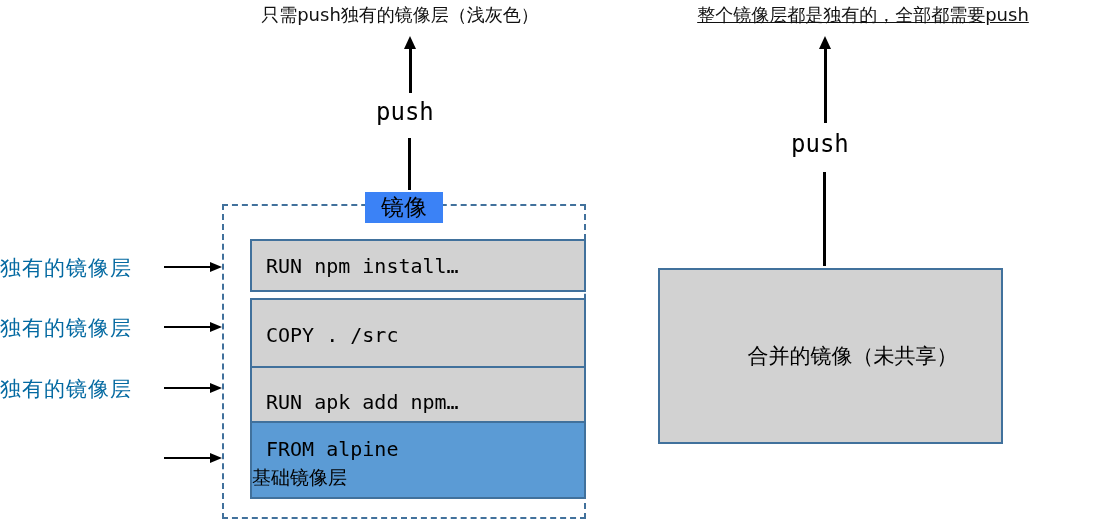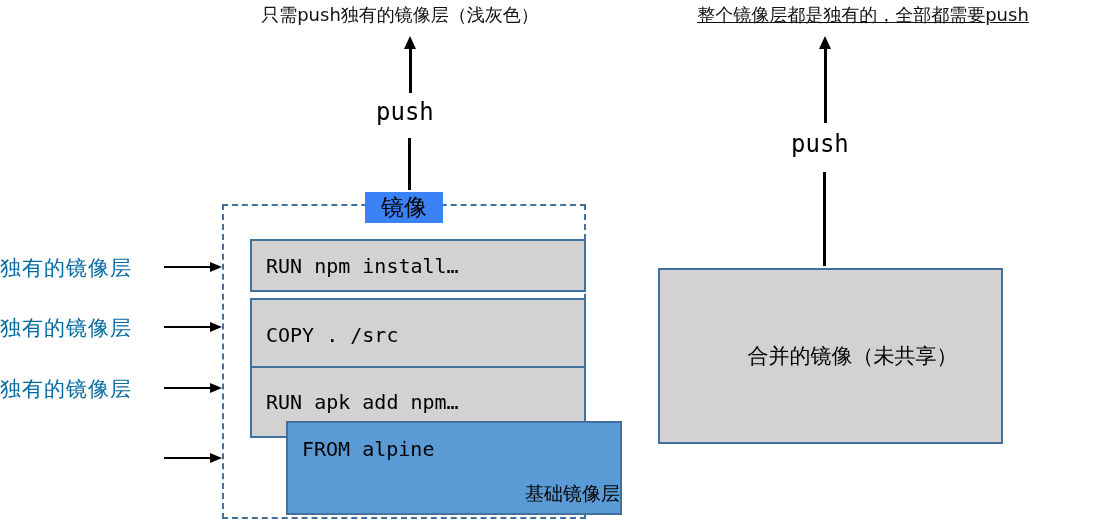--- a/index.html
+++ b/index.html
@@ -79,21 +79,21 @@
   .layer .cmd{
     position:absolute;
     left:14px;top:50%;
     transform:translateY(-50%);
     white-space:nowrap;
   }
   .layer-shared .cmd{top:26px;}
   .layer .sublabel{
     position:absolute;
     left:0;right:0;bottom:6px;
-    text-align:right;
+    text-align:left;
     font-family:"DejaVu Sans","Liberation Sans",sans-serif;
     font-size:19px;
   }
   .merged-box{
     position:absolute;
     left:658px;top:268px;
     width:345px;height:176px;
     background:#d2d2d2;
     border:2px solid #41719c;
     box-sizing:border-box;
@@ -125,21 +125,21 @@
     </div>
 
     <div class="layer layer-unique" style="top:92px;height:73px;">
       <span class="cmd">COPY . /src</span>
     </div>
 
     <div class="layer layer-unique" style="top:154px;height:72px;margin-top:6px;">
       <span class="cmd">RUN apk add npm…</span>
     </div>
 
-    <div class="layer layer-shared" style="top:215px;height:94px;margin-left:36px;">
+    <div class="layer layer-shared" style="top:215px;height:78px;">
       <span class="cmd">FROM alpine</span>
       <span class="sublabel">基础镜像层</span>
     </div>
   </div>
 
   <div class="side-label" style="top:254px;">独有的镜像层</div>
   <div class="h-arrow" style="left:164px;top:262px;width:58px;">
     <span class="shaft"></span>
     <span class="head"></span>
   </div>

